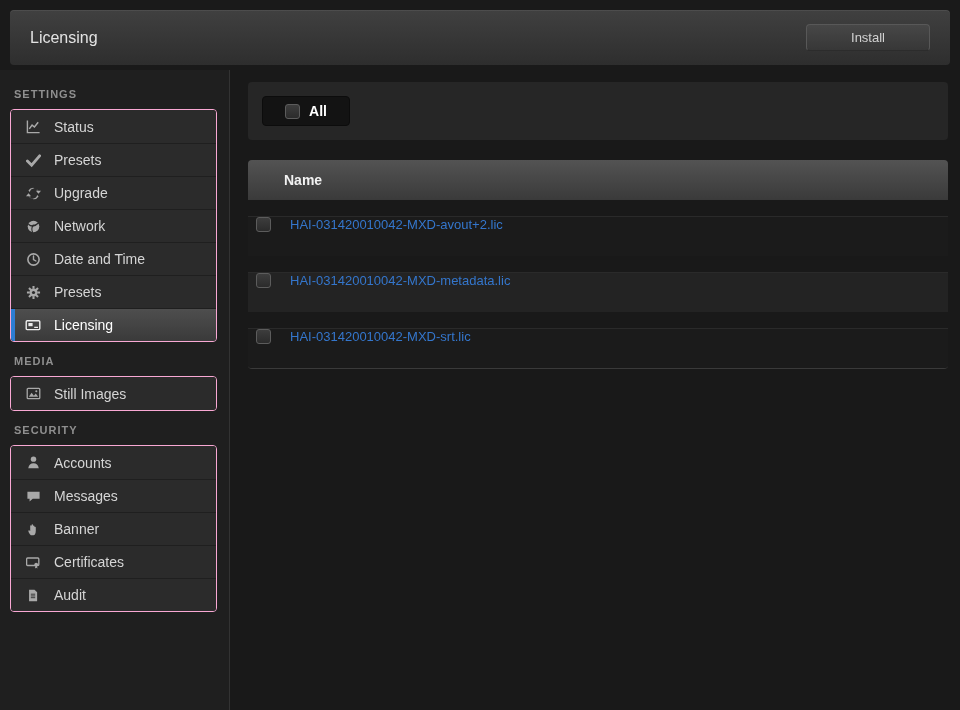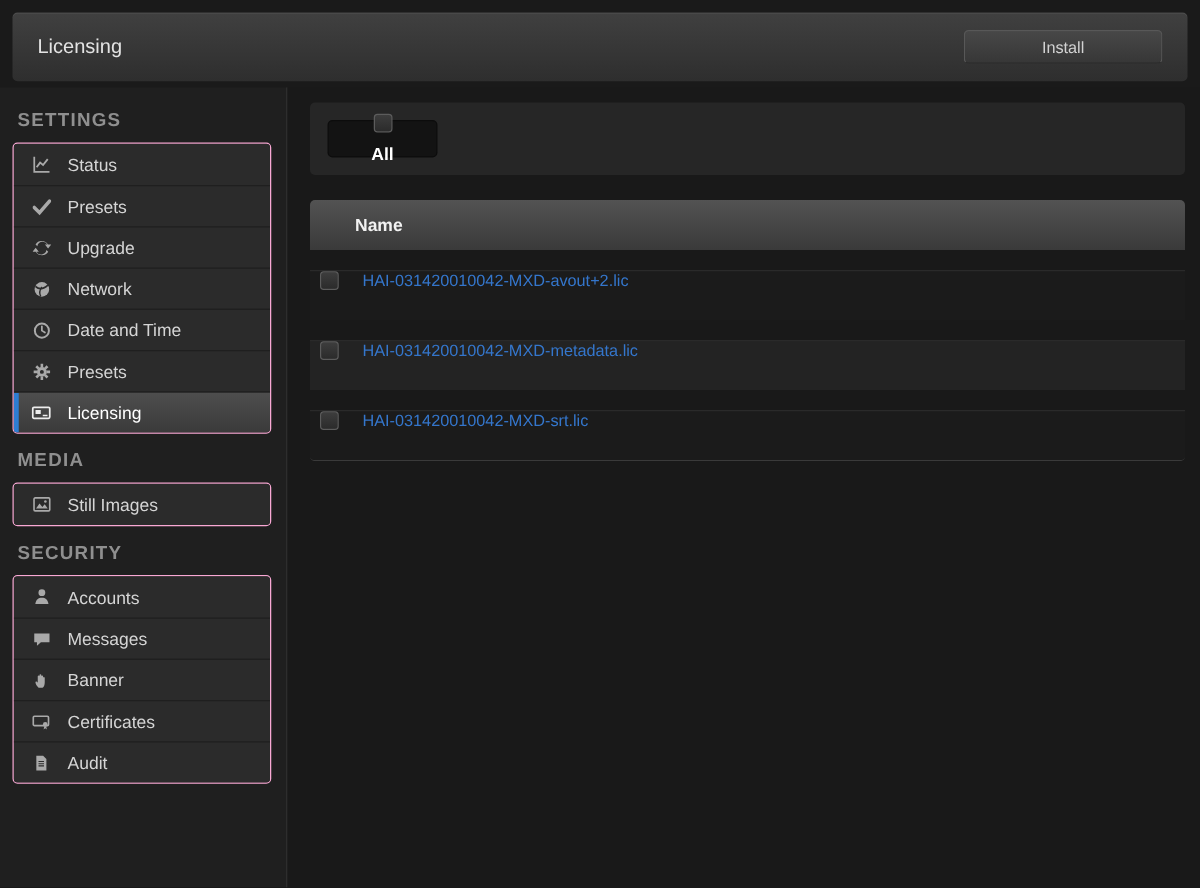--- a/index.html
+++ b/index.html
@@ -15,39 +15,39 @@
   .header-bar {
     position:absolute; left:10px; top:10px; width:940px; height:55px;
     border-radius:4px;
     background:linear-gradient(#404040,#2e2e2e);
     box-shadow:inset 0 1px 0 rgba(255,255,255,0.07);
     display:flex; align-items:center; justify-content:space-between;
     padding:0 20px;
   }
   .header-title { color:#e3e3e3; font-size:16px; }
   .install-btn {
-    width:159px; height:27px; border-radius:4px;
+    width:124px; height:27px; border-radius:4px;
     background:linear-gradient(#474747,#373737);
     border:1px solid #585858; border-bottom-color:#2c2c2c;
     color:#d2d2d2; font-size:13px;
     display:flex; align-items:center; justify-content:center;
     cursor:pointer;
   }
 
   
   .layout { position:absolute; top:70px; left:0; right:0; bottom:0; display:flex; }
   .sidebar {
     width:230px; background:#1f1f1f; border-right:1px solid #333;
     padding-top:8px; flex-shrink:0;
   }
   .main { flex:1; padding:12px 12px 0 18px; background:#191919; }
 
   
   .section-label {
-    color:#8f8f8f; font-size:15px; font-weight:bold; letter-spacing:1px;
+    color:#8f8f8f; font-size:11px; font-weight:bold; letter-spacing:1px;
     margin:10px 0 9px 14px;
   }
   .nav-group {
     margin:0 12px 13px 10px; border-radius:4px; overflow:hidden;
     border:1px solid #f9a8d4; background:#2b2b2b;
   }
   .nav-item {
     height:33px; display:flex; align-items:center;
     padding-left:14px; gap:13px;
     background:#2b2b2b; color:#d5d5d5; font-size:14px;
@@ -65,21 +65,21 @@
 
   
   .toolbar-panel {
     height:58px; background:#262626; border-radius:4px;
     display:flex; align-items:center; padding:0 14px; gap:15px;
   }
   .all-btn {
     width:88px; height:30px; border-radius:4px;
     background:#131313; border:1px solid #0c0c0c;
     display:flex; align-items:center; justify-content:center; gap:9px;
-    color:#ffffff; font-size:14px; font-weight:bold; cursor:pointer;flex-direction:column;
+    color:#ffffff; font-size:14px; font-weight:bold; cursor:pointer;
   }
   .checkbox {
     width:15px; height:15px; border-radius:3px;
     background:linear-gradient(#3d3d3d,#2b2b2b);
     border:1px solid #5c5c5c;
     display:inline-block; cursor:pointer; flex-shrink:0;
   }
   .delete-btn {
     height:30px; padding:0 17px; border-radius:4px;
     background:linear-gradient(#4a4a4a,#3c3c3c);

